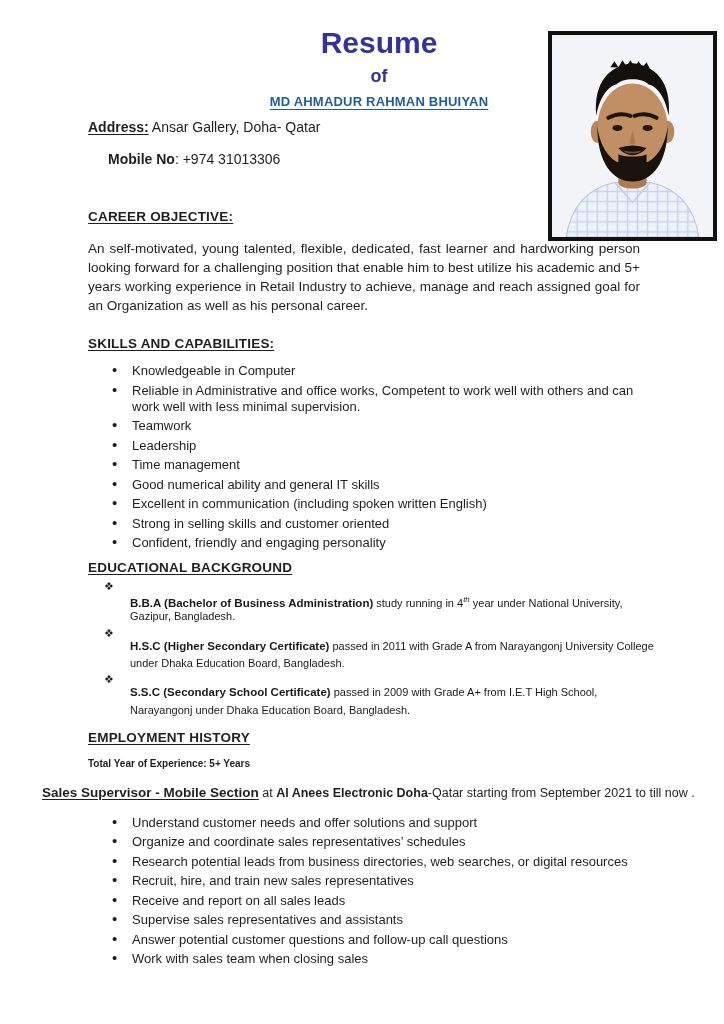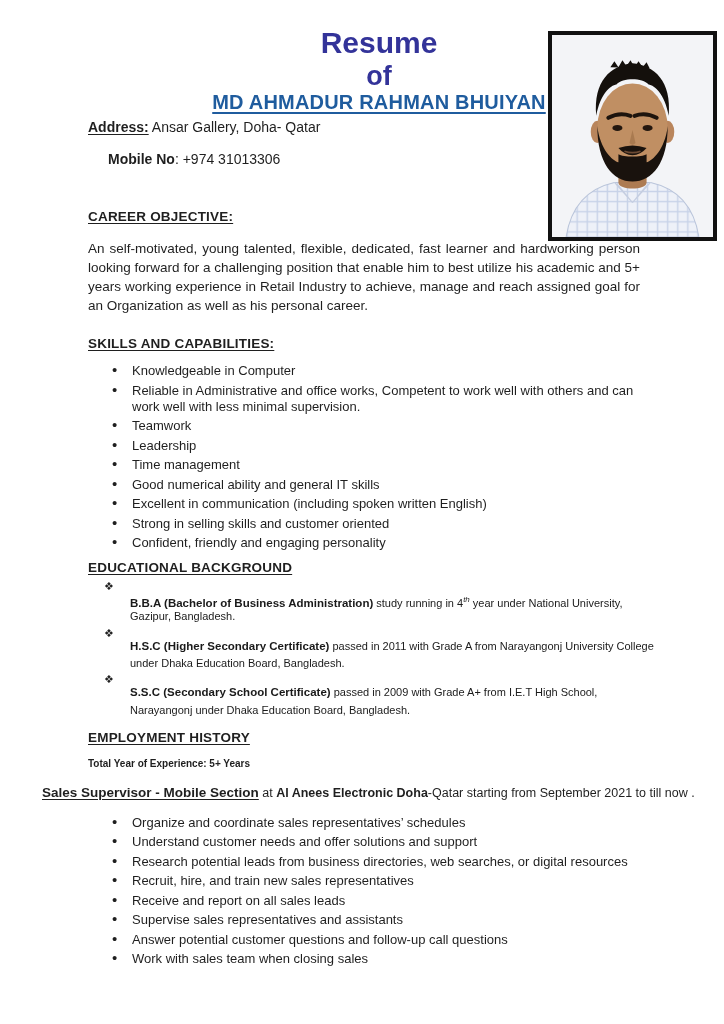--- a/index.html
+++ b/index.html
@@ -14,23 +14,23 @@
   .page{
     position:relative;
     width:724px;height:1024px;
     margin:0 auto;
     background:#ffffff;
     overflow:hidden;
   }
   
   .header{padding-top:26px;padding-left:34px;text-align:center;}
   .title-1{font-size:30px;font-weight:bold;color:var(--title-color);line-height:34px;}
-  .title-2{font-size:27px;font-weight:bold;color:var(--title-color);line-height:32px;text-align:center;}
+  .title-2{font-size:18px;font-weight:bold;color:var(--title-color);line-height:32px;text-align:center;}
   .person-name{
-    font-size:20px;font-weight:bold;color:var(--name-color);
+    font-size:13px;font-weight:bold;color:var(--name-color);
     text-decoration:underline;text-underline-offset:3px;
     letter-spacing:.2px;line-height:20px;
   }
   
   .contact{margin:7px 0 0 88px;font-size:14px;}
   .contact-row{margin-bottom:15px;line-height:17px;}
   .lbl{font-weight:bold;margin-left:20px;}
   .lbl-u{font-weight:bold;text-decoration:underline;text-underline-offset:2px;}
   .email-link{color:var(--link-color);text-decoration:underline;cursor:pointer;}
   
@@ -190,24 +190,24 @@
       </div>
     </div>
 
   <div class="section-h emp-h">EMPLOYMENT HISTORY</div>
   <div class="total-exp">Total Year of Experience: 5+ Years</div>
   <div class="role-line">
     <span class="role-title">Sales Supervisor - Mobile Section</span><span> at </span><span class="role-company">Al Anees Electronic Doha</span><span>-Qatar starting from September 2021 to till now .</span>
   </div>
   <ul class="dot-list duties">
 
+      <li>Understand customer needs and offer solutions and support</li>
+
       <li>Organize and coordinate sales representatives’ schedules</li>
 
-      <li>Understand customer needs and offer solutions and support</li>
-
       <li>Research potential leads from business directories, web searches, or digital resources</li>
 
       <li>Recruit, hire, and train new sales representatives</li>
 
       <li>Receive and report on all sales leads</li>
 
       <li>Supervise sales representatives and assistants</li>
 
       <li>Answer potential customer questions and follow-up call questions</li>
 

